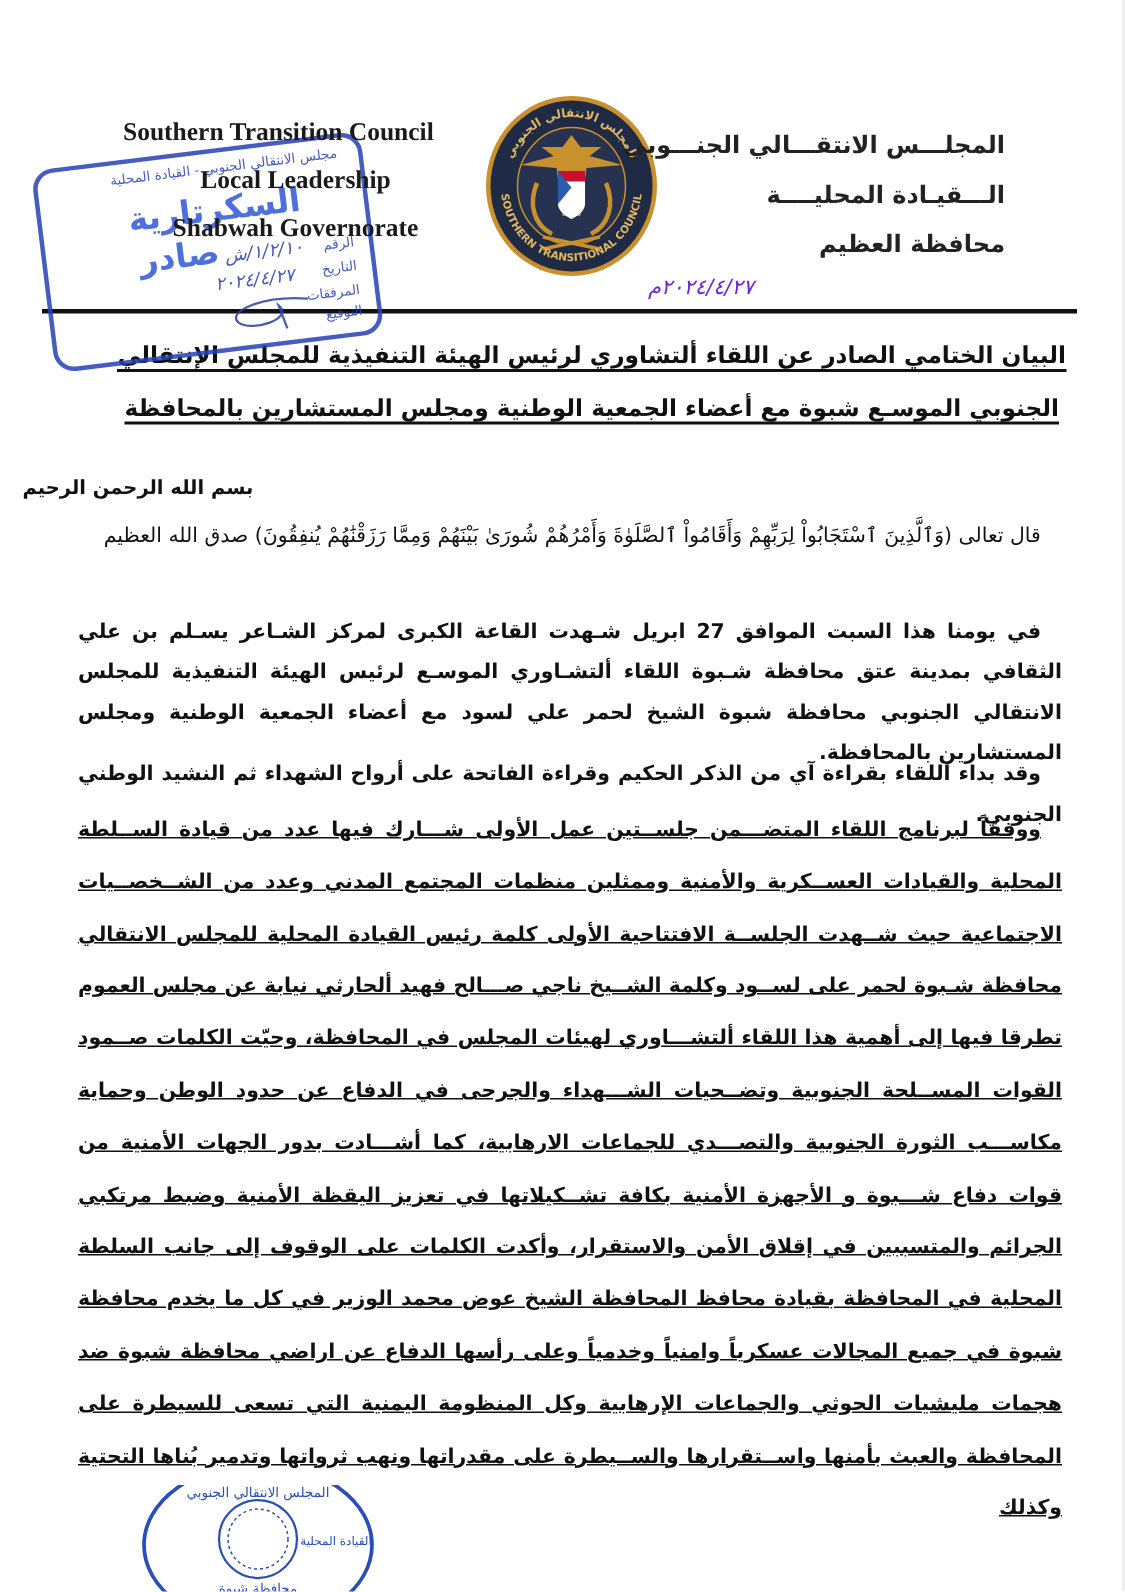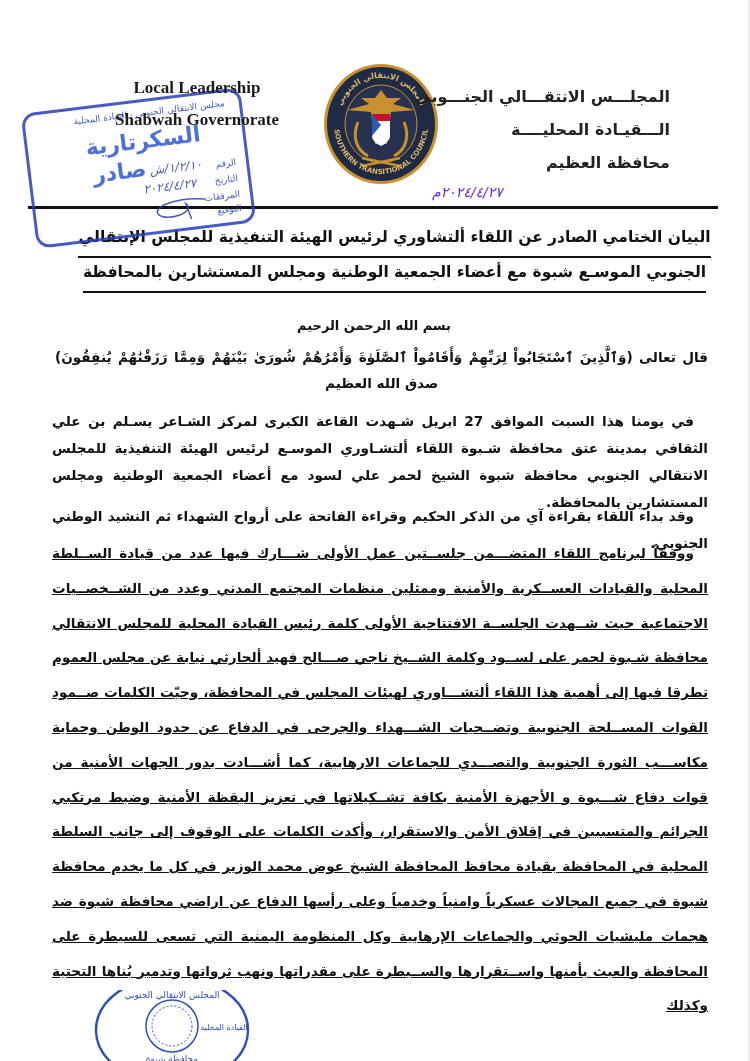--- a/index.html
+++ b/index.html
@@ -31,44 +31,45 @@
       border: 3px solid #2740b8; border-radius: 14px; transform: rotate(-7deg); z-index: 1; opacity: .85; }
     .stamp-rect .s-title { position: absolute; right: 14px; top: 6px; font-size: 9px; color: #2740b8; direction: rtl; }
     .stamp-rect .s-big { position: absolute; right: 42px; top: 26px; font-size: 22px; font-weight: bold; color: #2f58d6; direction: rtl; }
     .stamp-rect .s-big2 { position: absolute; right: 100px; top: 54px; font-size: 22px; font-weight: bold; color: #2f58d6; direction: rtl; }
     .stamp-rect .s-field { position: absolute; right: 10px; font-size: 9px; color: #2740b8; direction: rtl; }
     .stamp-rect .s-hand { position: absolute; font-size: 12px; color: #2c3fa8; font-style: italic; }
 
     
     .title { position: absolute; left: 30px; right: 30px; text-align: center; direction: rtl;
       font-family: "DejaVu Sans", sans-serif; font-weight: bold; font-size: 15.5px; color: #111; white-space: nowrap; }
-    .title span { border-bottom: 2px solid #111; padding-bottom: 10px; margin-left: 41px; }
+    .title span { border-bottom: 2px solid #111; padding-bottom: 0; margin-left: 41px; }
     .title.t1 { top: 228px; }
     .title.t2 { top: 263px; }
 
-    .basmala { position: absolute; left: 0; right: 0; top: 318px; text-align: center; direction: rtl;
+    .basmala { position: absolute; left: 15px; right: 0; top: 318px; text-align: left; direction: rtl;
       font-weight: bold; font-size: 13px; }
     .verse { position: absolute; left: 55px; right: 40px; top: 344px; text-align: justify; text-align-last: center;
-      direction: rtl; font-weight: bold; font-size: 13.6px; line-height: 26px; }
+      direction: rtl; font-weight: normal; font-size: 13.6px; line-height: 26px; }
 
     .para { position: absolute; left: 52px; right: 40px; direction: rtl; text-align: justify;
       font-weight: bold; font-size: 13.6px; color: #111; }
     .p1 { top: 408px; line-height: 27px; text-indent: 14px; }
     .p2 { top: 503px; line-height: 27px; text-indent: 14px; }
     .p3 { top: 536px; line-height: 34.8px; text-indent: 14px; text-decoration: underline; }
 
     
     .round-stamp { position: absolute; left: 92px; top: 990px; width: 160px; height: 74px; }
   </style>
 </head>
 <body>
 
 <div class="page">
 
   <div class="en-header">
+    <div class="l1">Southern Transition Council</div>
     <div>Local Leadership</div>
     <div>Shabwah Governorate</div>
   </div>
 
   <div class="stamp-rect">
     <span class="s-title">مجلس الانتقالي الجنوبي - القيادة المحلية</span>
     <span class="s-big">السكرتارية</span>
     <span class="s-big2">صادر</span>
     <span class="s-field" style="top:66px">الرقم</span>
     <span class="s-hand" style="right:44px; top:62px">١/٢/١٠/ش</span>

